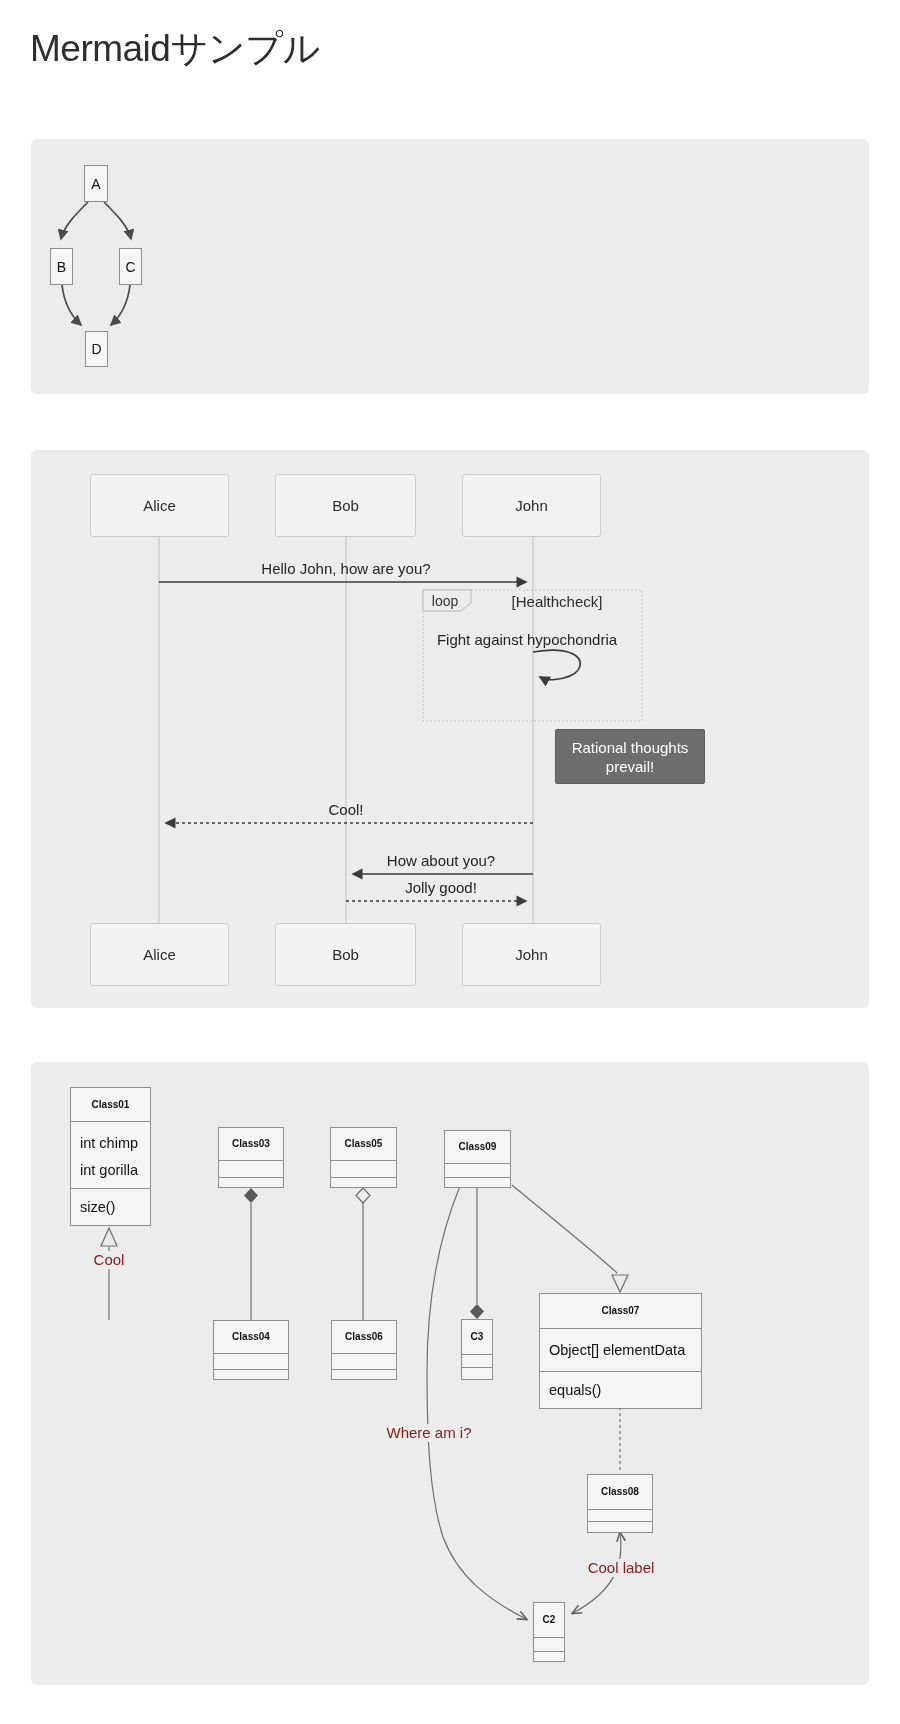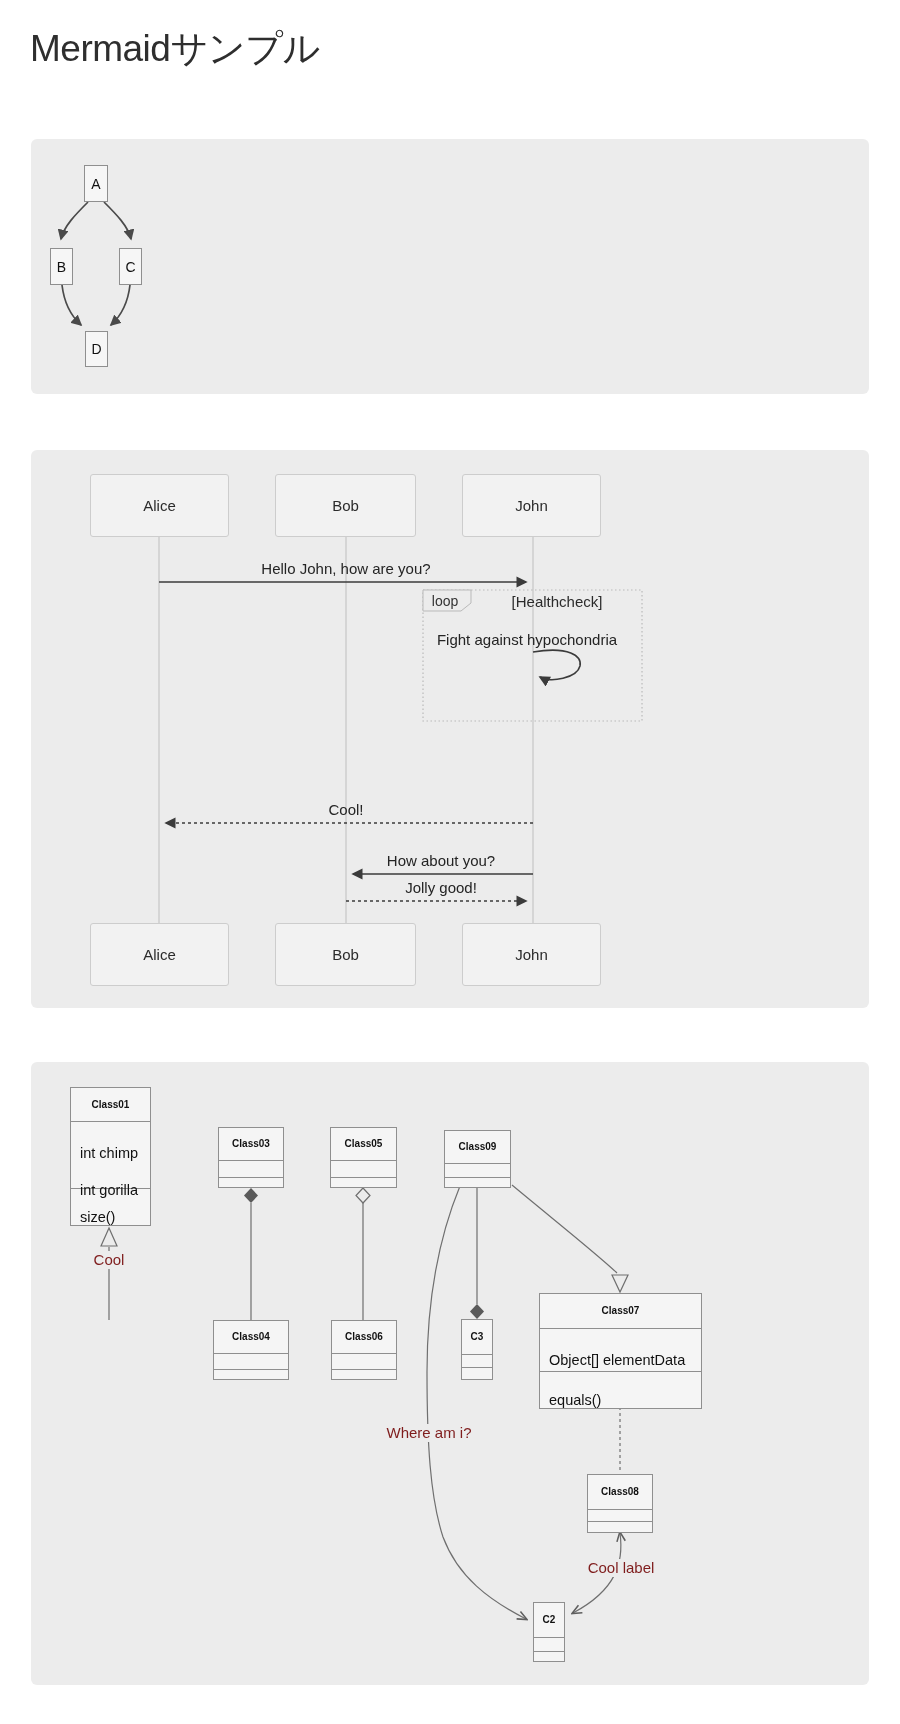--- a/index.html
+++ b/index.html
@@ -46,21 +46,21 @@
   .note {
     position:absolute; background:#6d6d6d; color:#ffffff; border:1px solid #5f5f5f;
     border-radius:2px; font-size:15px; line-height:19px; text-align:center;
     display:flex; align-items:center; justify-content:center; padding:4px 12px;
   }
 
   
   .cls { position:absolute; background:#f5f5f5; border:1px solid #8f8f8f; }
   .ct  { font-weight:700; font-size:10px; text-align:center; color:#111; }
   .cs  { border-top:1px solid #8f8f8f; }
-  .cm  { padding-left:9px; font-size:14.5px; color:#111; white-space:nowrap;margin-top:10px; }
+  .cm  { padding-left:9px; font-size:14.5px; color:#111; white-space:nowrap; }
   .edge-label {
     position:absolute; transform:translateX(-50%); background:#ececec;
     font-size:15px; color:#7f1d1d; padding:0 4px; white-space:nowrap; line-height:18px;
   }
 </style>
 </head>
 <body>
 
 <h1 class="page-title">Mermaidサンプル</h1>
 
@@ -109,20 +109,21 @@
   <div class="actor" style="left:431px;top:24px;width:139px">John</div>
 
   <div class="actor" style="left:59px;top:473px;width:139px">Alice</div>
   <div class="actor" style="left:244px;top:473px;width:141px">Bob</div>
   <div class="actor" style="left:431px;top:473px;width:139px">John</div>
 
   <div class="msg" style="left:315px;top:110px">Hello John, how are you?</div>
   <div class="loop-label-text" style="left:414px;top:143px">loop</div>
   <div class="loop-cond" style="left:526px;top:143px">[Healthcheck]</div>
   <div class="msg" style="left:496px;top:181px">Fight against hypochondria</div>
+  <div class="note" style="left:524px;top:279px;width:150px;height:55px">Rational thoughts prevail!</div>
   <div class="msg" style="left:315px;top:351px">Cool!</div>
   <div class="msg" style="left:410px;top:402px">How about you?</div>
   <div class="msg" style="left:410px;top:429px">Jolly good!</div>
 </section>
 
 <section class="panel" id="p3">
   <svg width="838" height="623">
     <defs>
       <marker id="av1" viewBox="0 0 10 10" refX="8" refY="5" markerWidth="10" markerHeight="10" orient="auto">
         <path d="M1,1.5 L9,5 L1,8.5" fill="none" stroke="#5f5f5f" stroke-width="1.3"></path>

